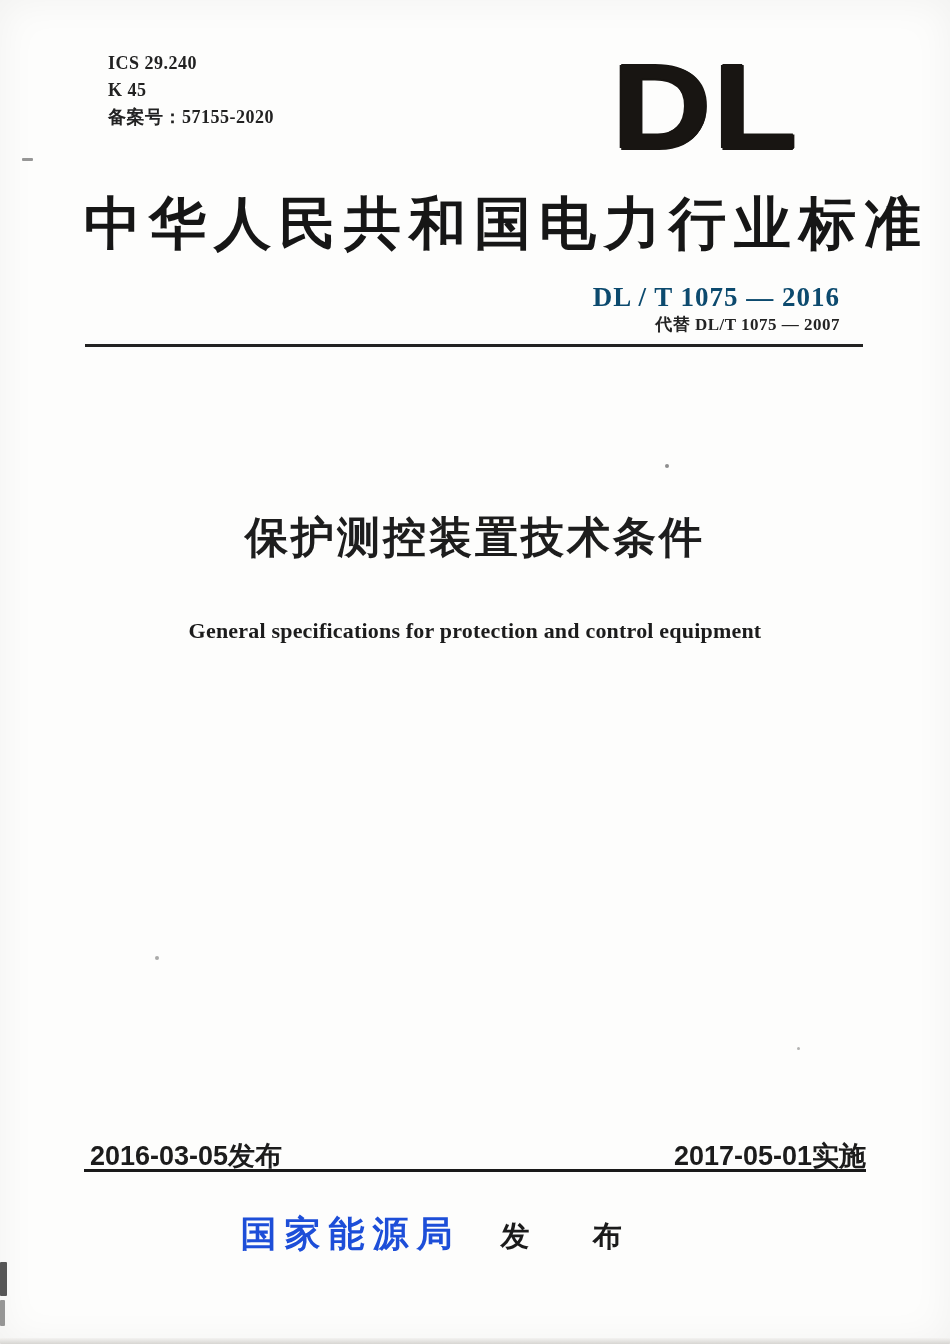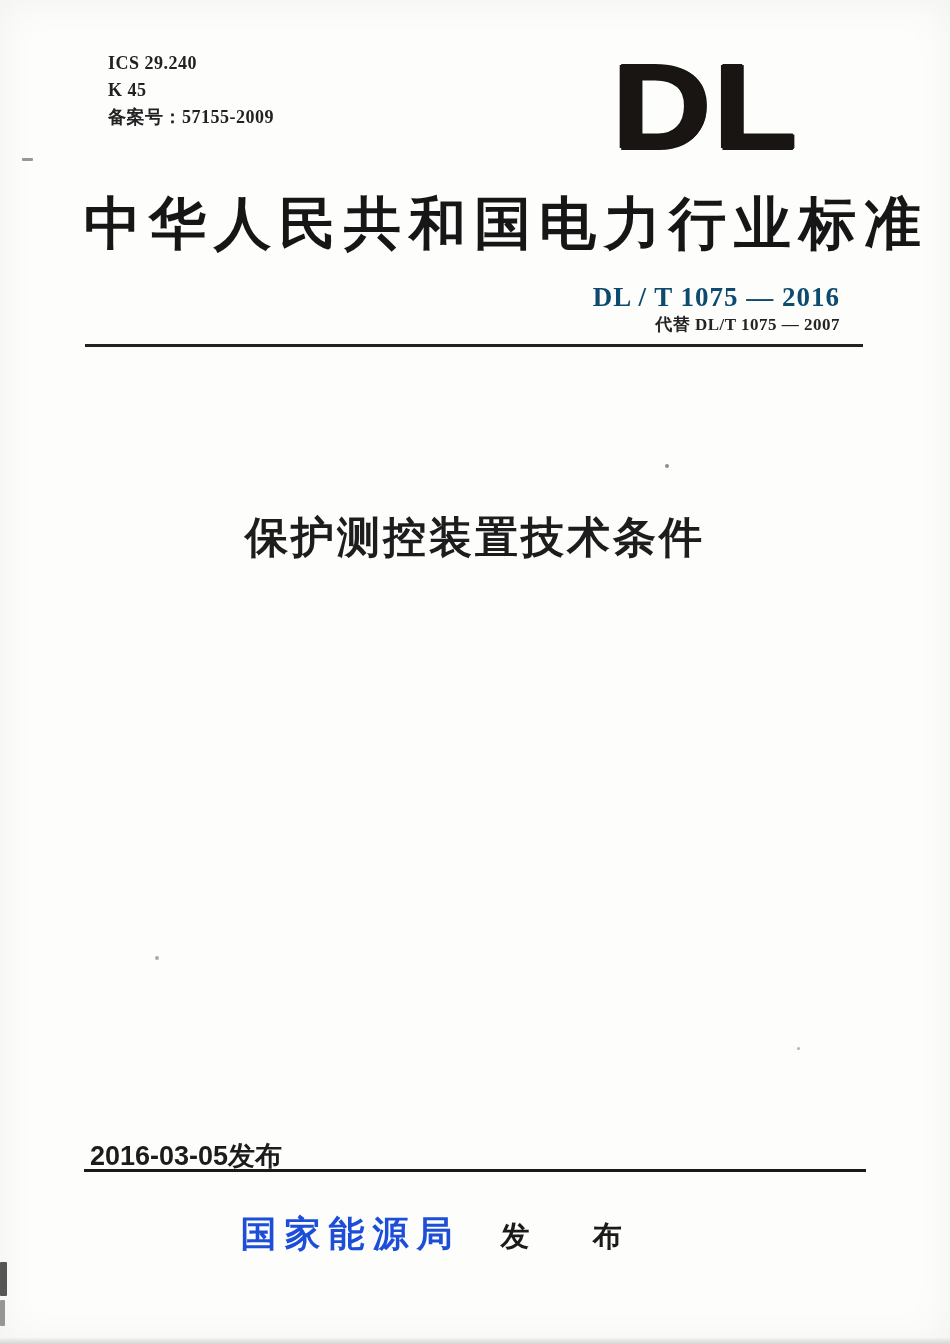--- a/index.html
+++ b/index.html
@@ -98,35 +98,37 @@
   .a7{left:0;top:1338px;width:950px;height:6px;background:linear-gradient(#f2f1ef,#cfcdc9);opacity:.8;}
 </style>
 </head>
 <body>
 
 <div class="page">
 
   <div class="meta-block">
     <div>ICS 29.240</div>
     <div>K 45</div>
-    <div>备案号：57155-2009</div>
+    <div>备案号：57155-2020</div>
   </div>
 
   <div class="logo">DL</div>
 
   <h1 class="heading">中华人民共和国电力行业标准</h1>
 
   <div class="std-no">DL / T 1075 — 2016</div>
   <div class="replaces">代替 DL/T 1075 — 2007</div>
 
   <div class="rule rule-top"></div>
 
   <div class="title-cn">保护测控装置技术条件</div>
+  <div class="title-en">General specifications for protection and control equipment</div>
 
   <div class="issue-date">2016-03-05发布</div>
+  <div class="impl-date">2017-05-01实施</div>
 
   <div class="rule rule-bottom"></div>
 
   <div class="publisher-row">
     <span class="publisher">国家能源局</span>
     <span class="publish-verb">发 布</span>
   </div>
 
   <div class="artifact a1"></div>
   <div class="artifact a2"></div>

